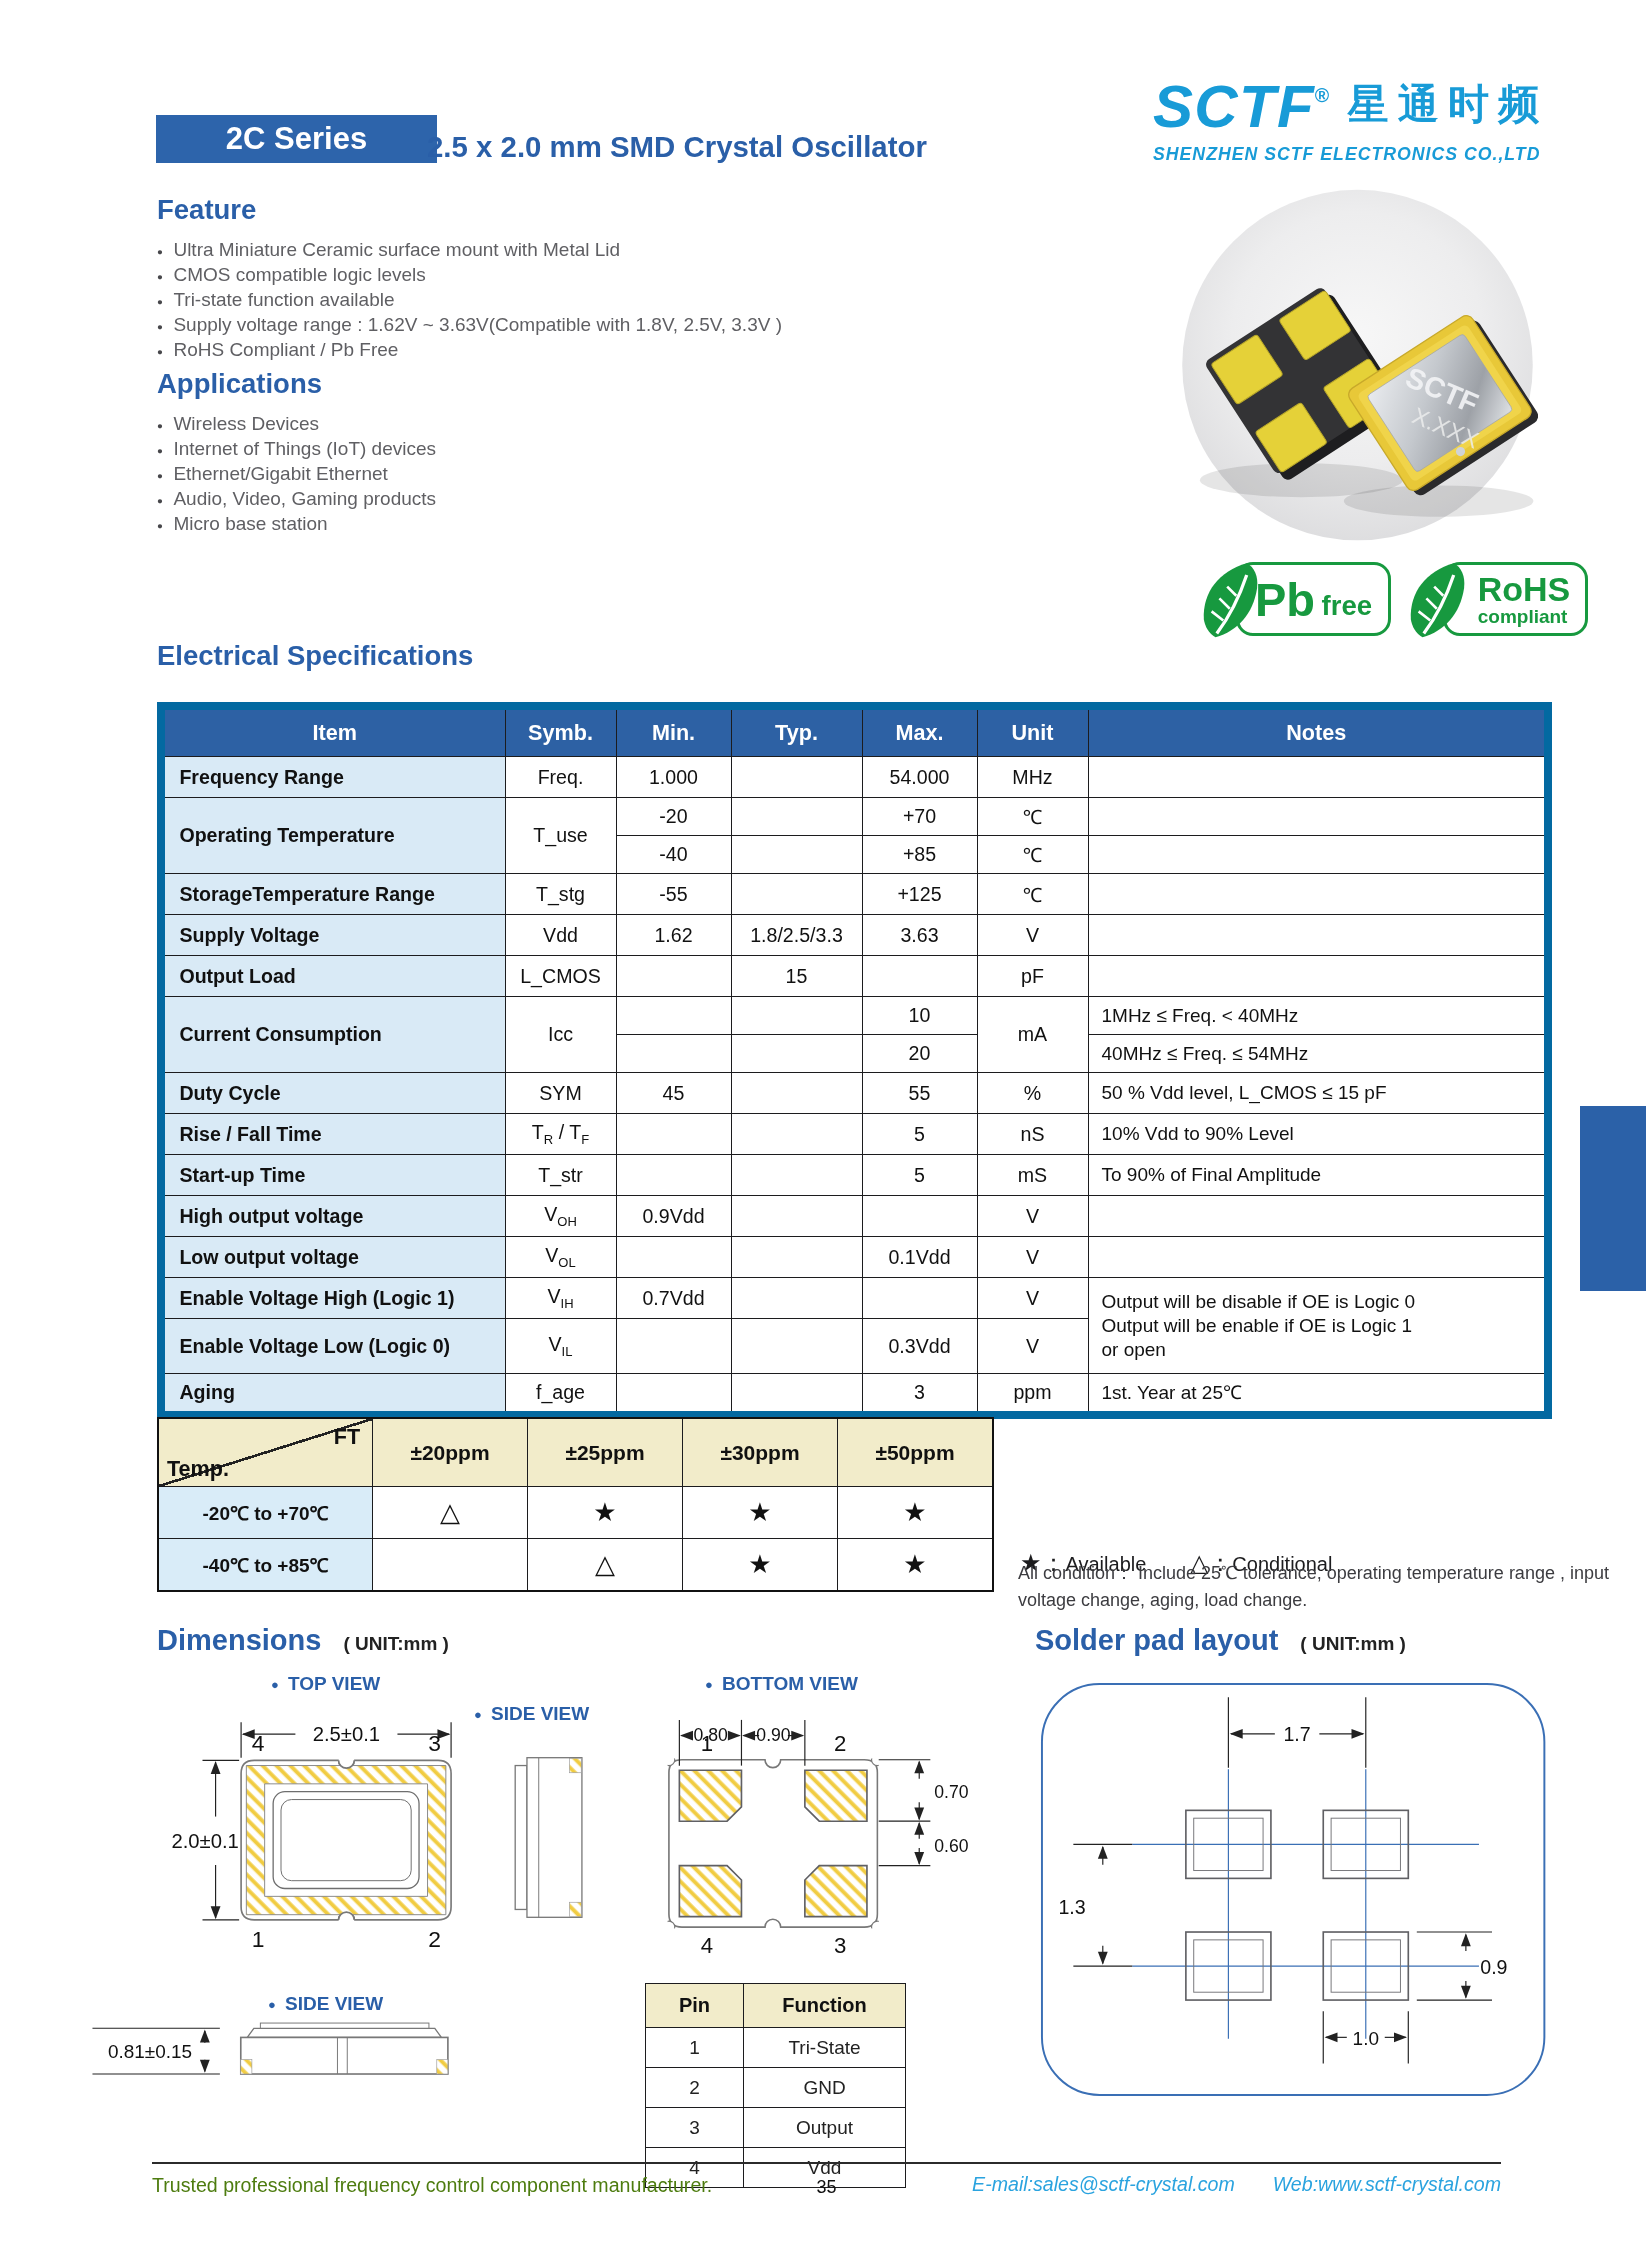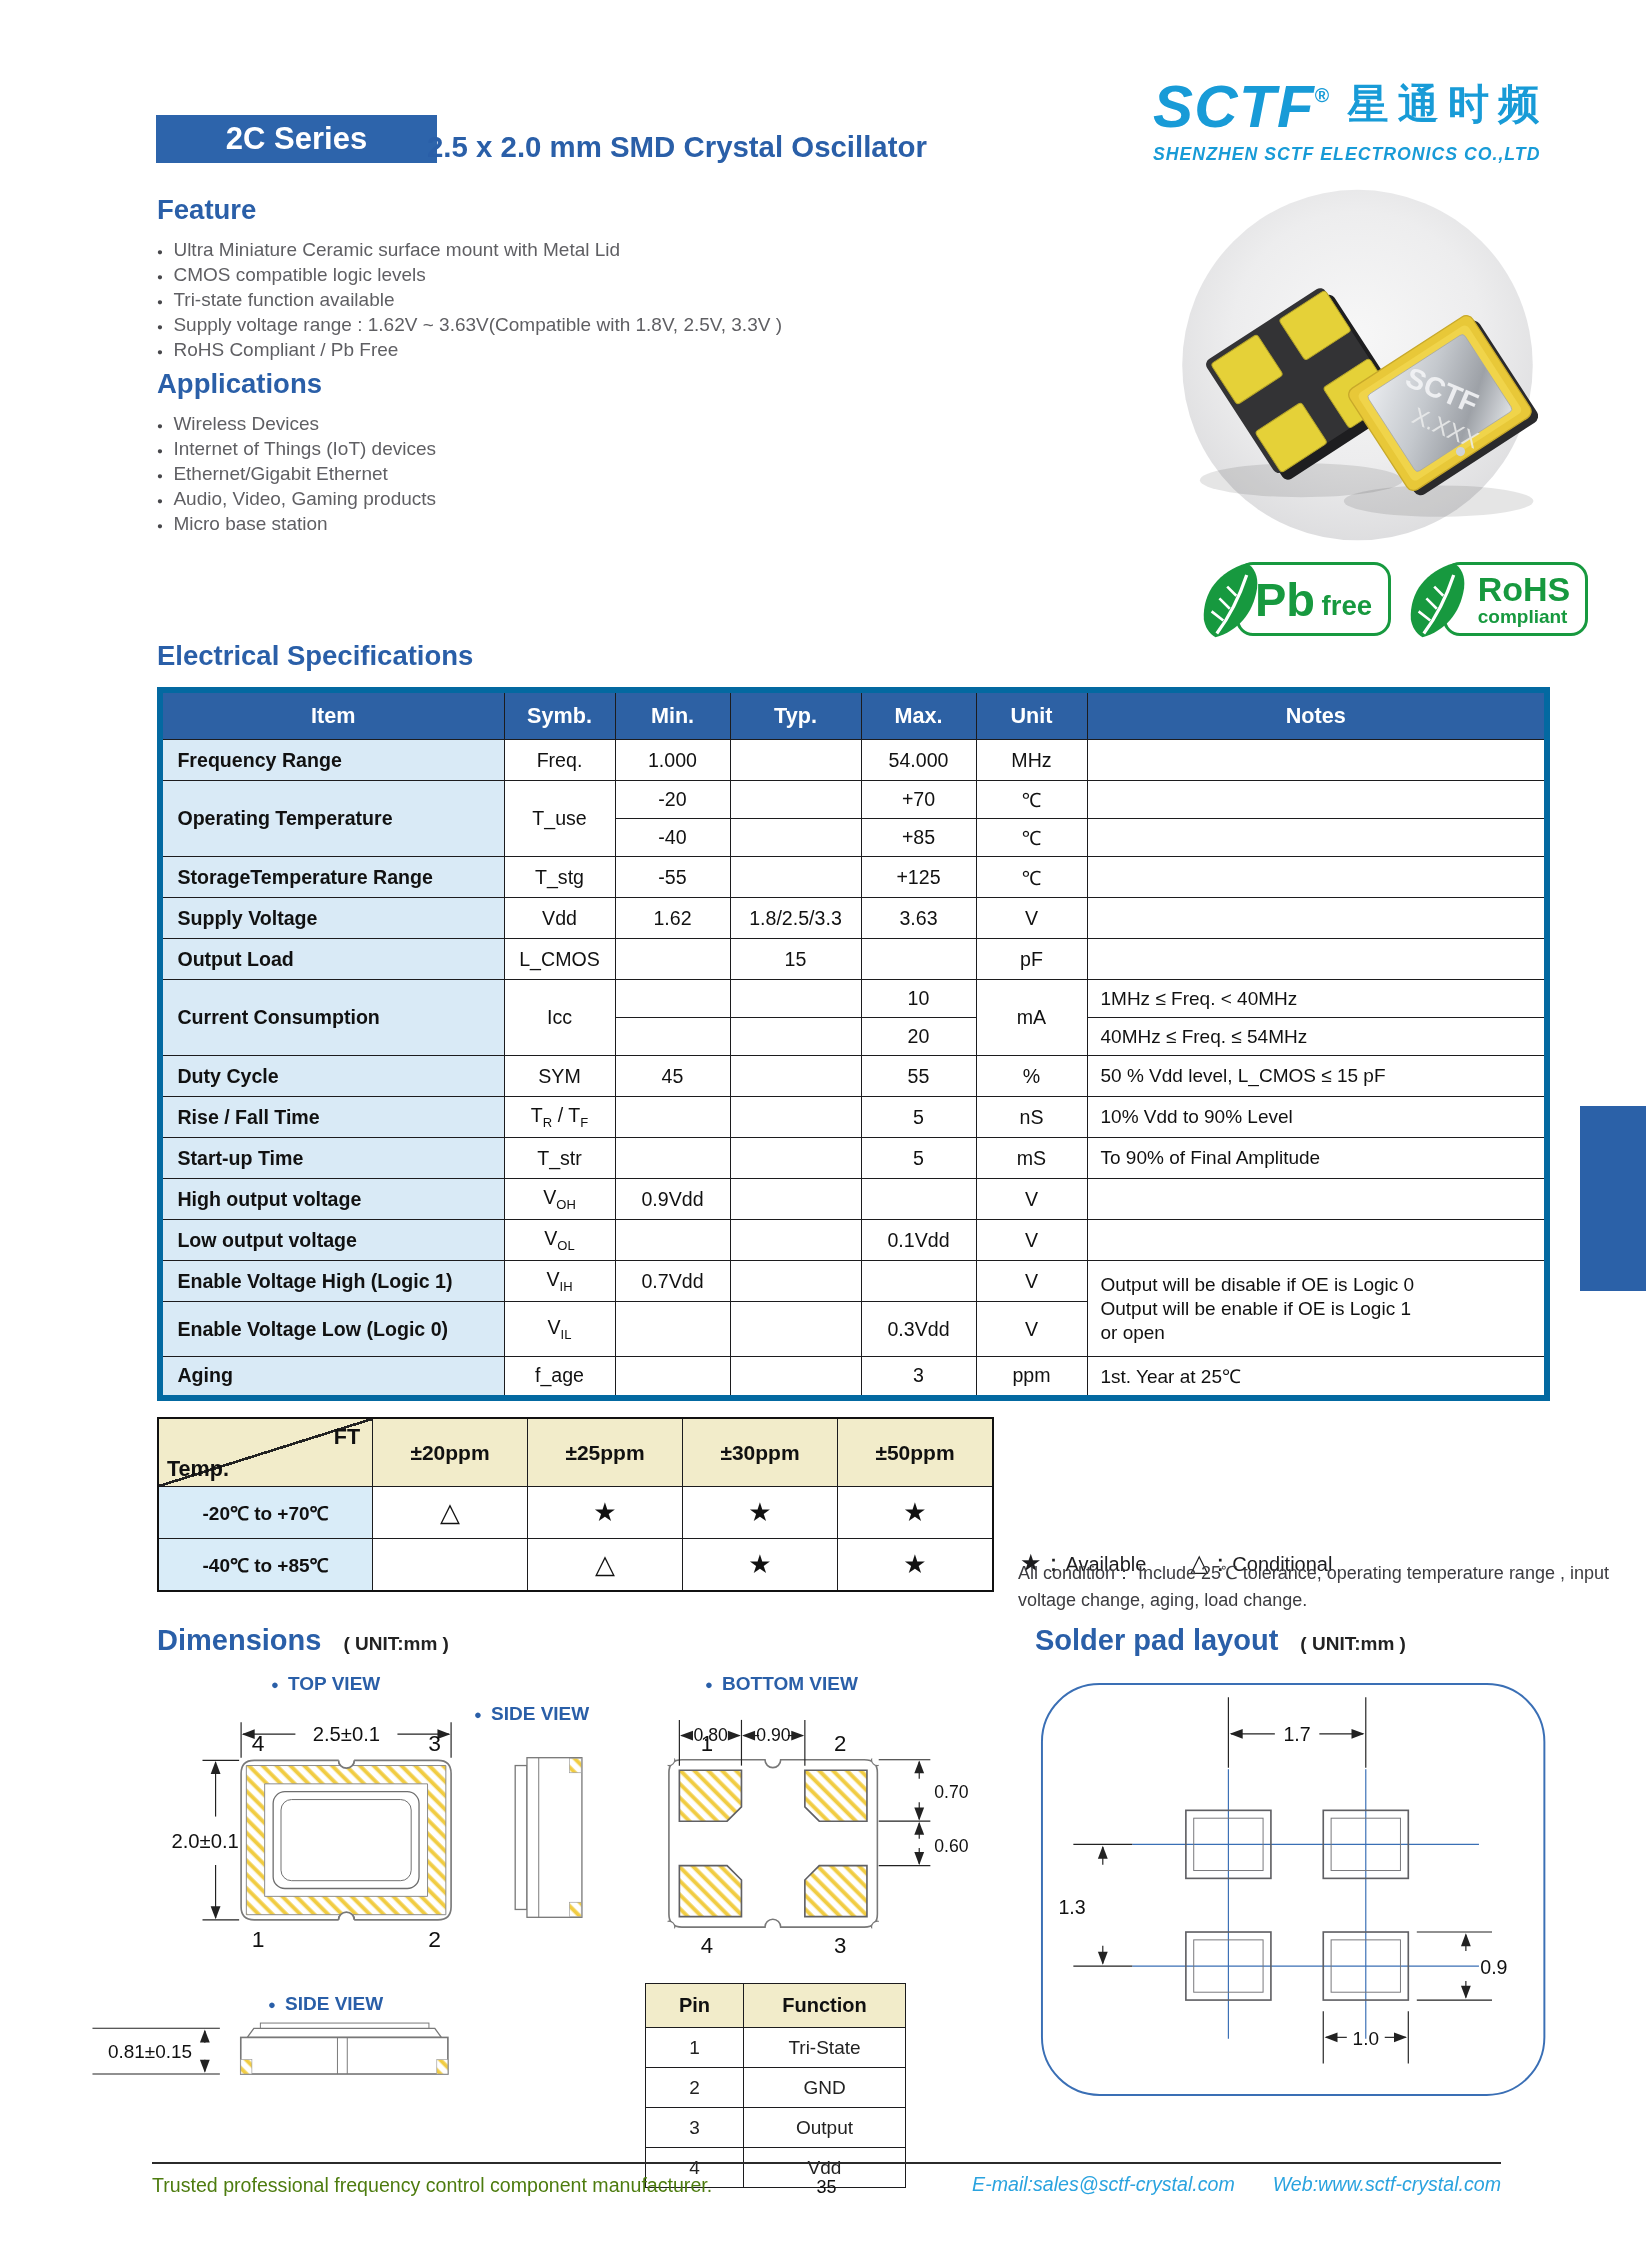--- a/index.html
+++ b/index.html
@@ -29,21 +29,21 @@
     display:flex;align-items:center;justify-content:center;gap:6.5px;}
   .pb-big{font-size:47px;font-weight:800;color:#17993f;line-height:1;}
   .pb-small{font-size:27.5px;font-weight:bold;color:#17993f;line-height:1;position:relative;top:6.5px;}
   .rohs-col{display:flex;flex-direction:column;align-items:flex-start;line-height:1;padding-left:17px;}
   .rohs-big{font-size:34px;font-weight:800;color:#17993f;}
   .rohs-small{font-size:19px;font-weight:bold;color:#17993f;margin-top:1.3px;}
   .leaf{position:absolute;left:-2.6px;top:0;}
 
   
   .elec-sec{left:157px;top:640px;}
-  table.elec{border-collapse:collapse;table-layout:fixed;width:1386px;margin-top:15px;border:6px solid #0369a1;}
+  table.elec{border-collapse:collapse;table-layout:fixed;width:1386px;margin-top:30px;border:8px solid #0369a1;}
   .elec th{background:#2d61a4;color:#fff;font-size:21.6px;font-weight:bold;border:1.3px solid #1c1c1e;height:46px;padding:0;}
   .elec td{border:1.3px solid #1c1c1e;font-size:19.6px;text-align:center;padding:0 5.2px;color:#111;}
   .elec td.item{background:#d9eaf6;text-align:left;padding-left:14.4px;font-weight:bold;}
   .elec td.notes{text-align:left;padding-left:13px;font-size:19px;}
   .elec tr.h1{height:41px;} .elec tr.h2{height:38px;} .elec tr.h3{height:55px;padding-left:16px;}
   .elec sub{font-size:13px;font-weight:inherit;}
 
   
   .stab-sec{left:157px;top:1399px;}
   table.stab{border-collapse:collapse;table-layout:fixed;margin-top:18.3px;border:2px solid #111;}

